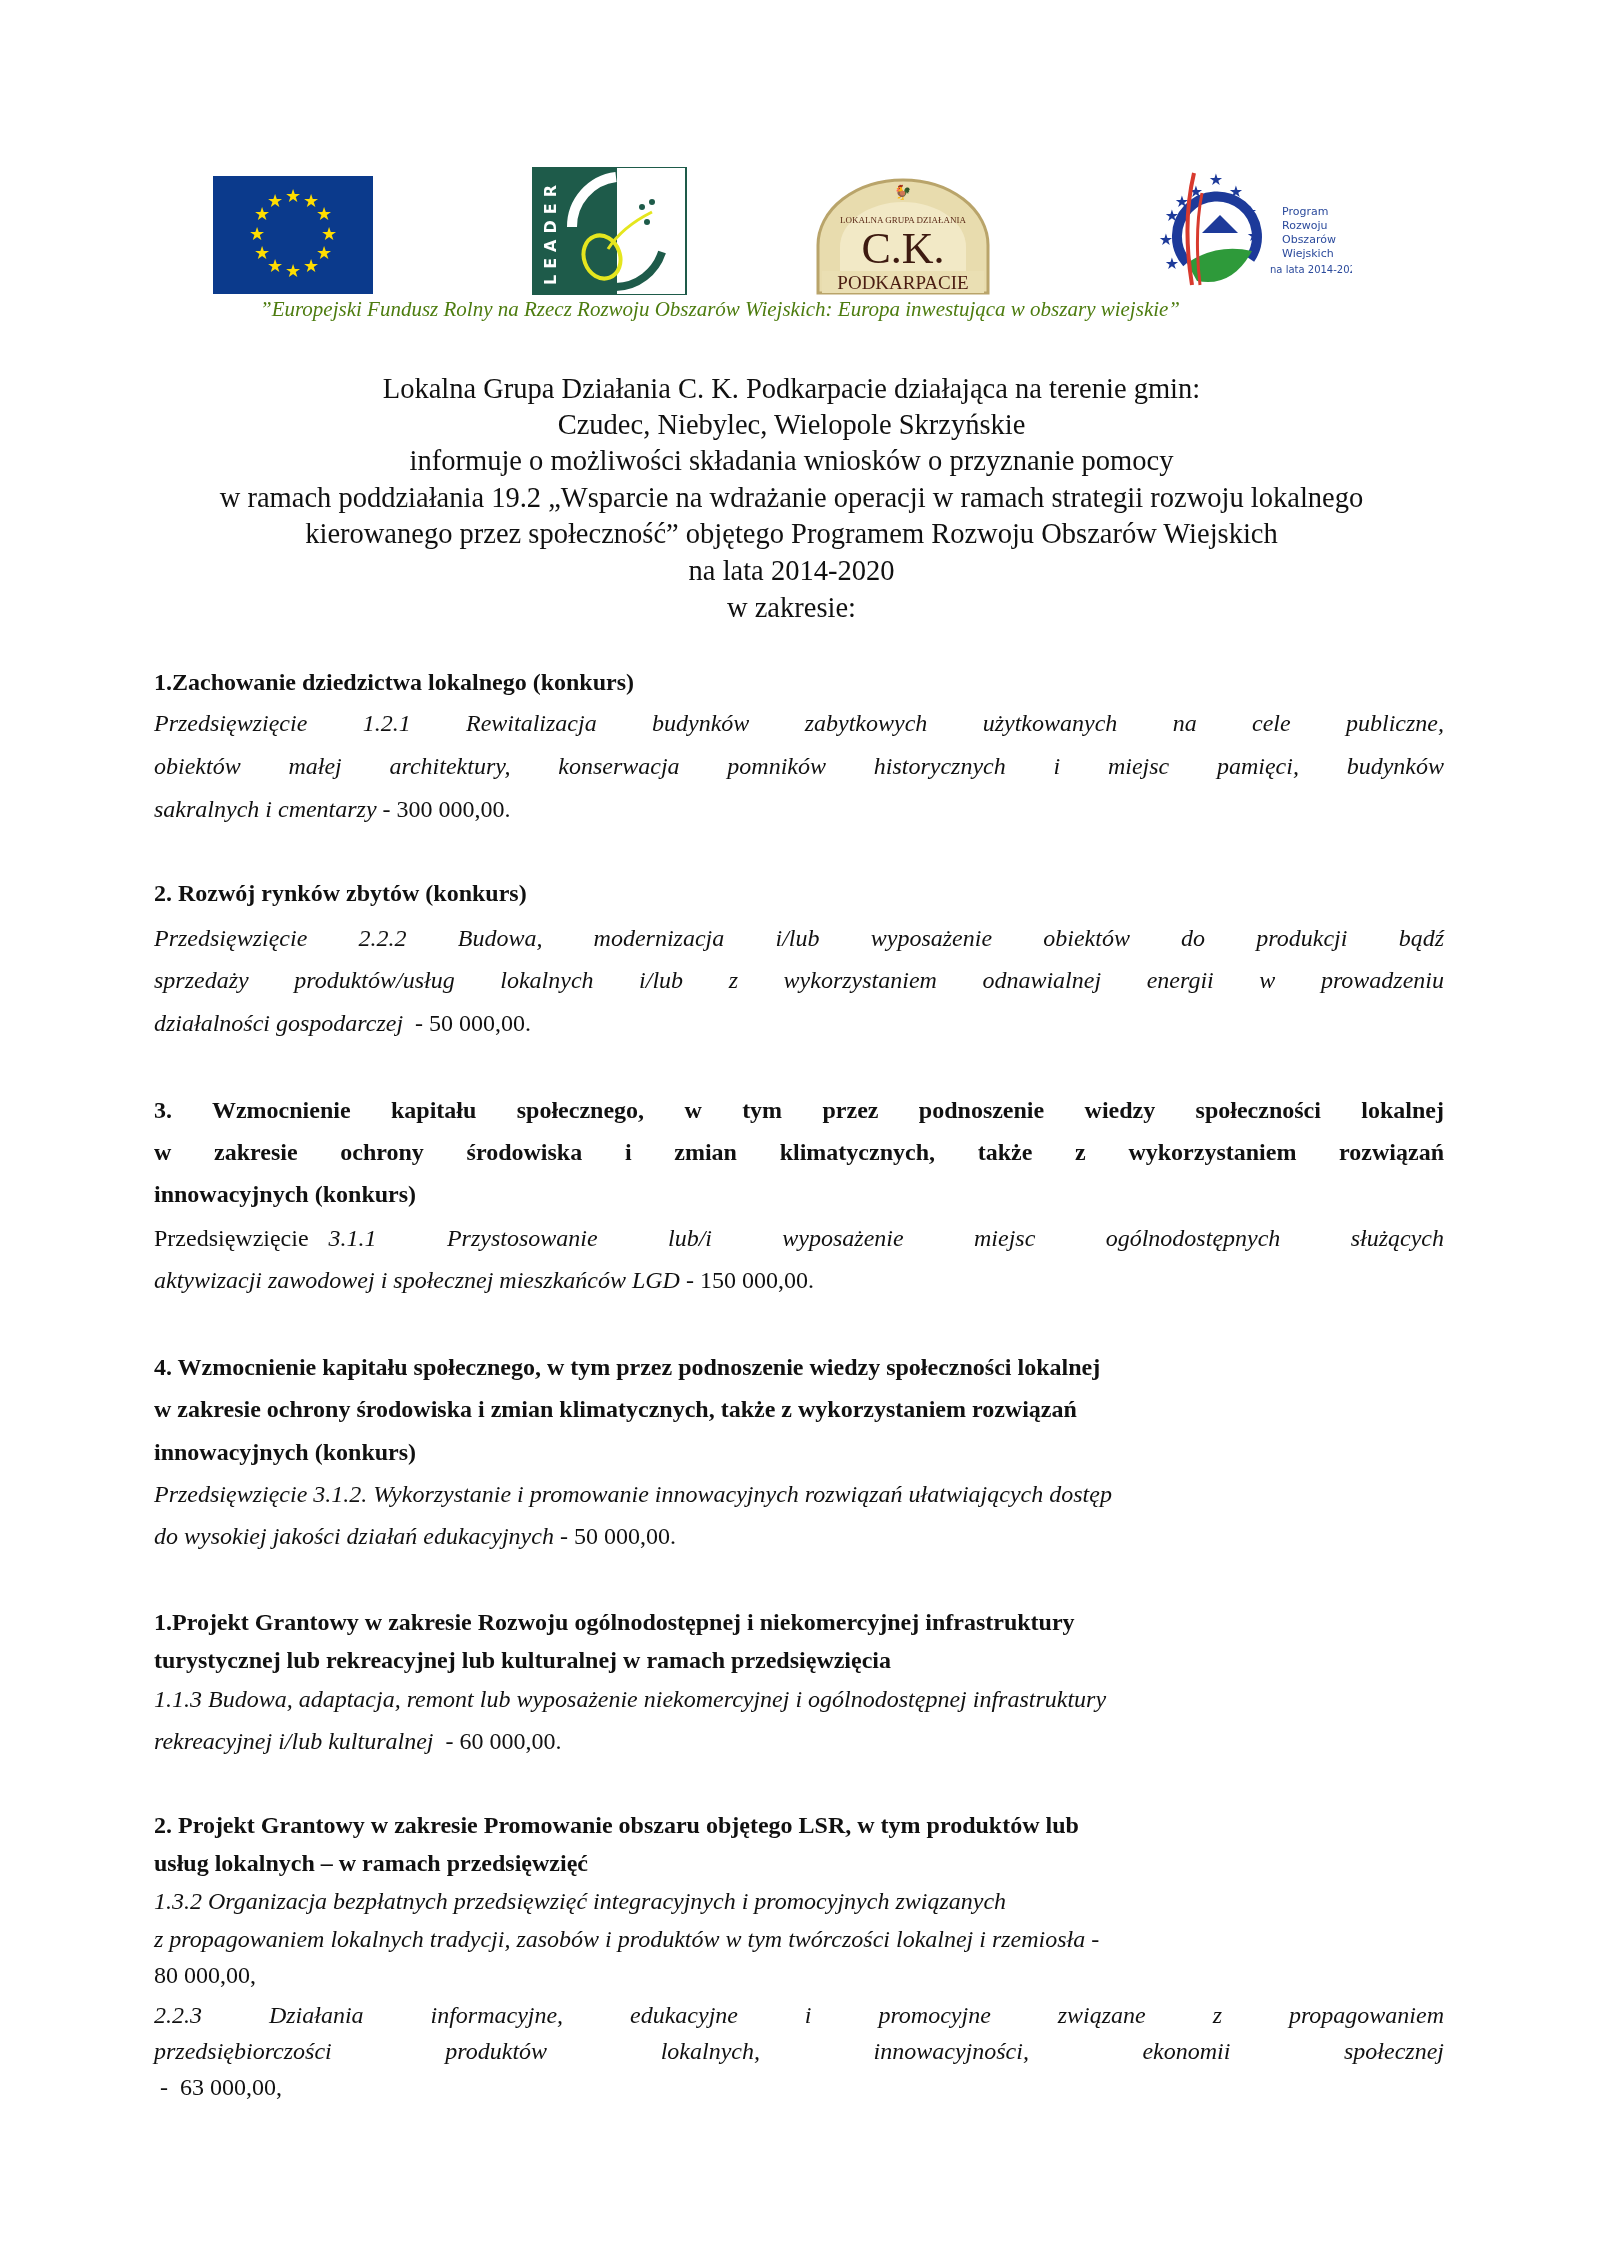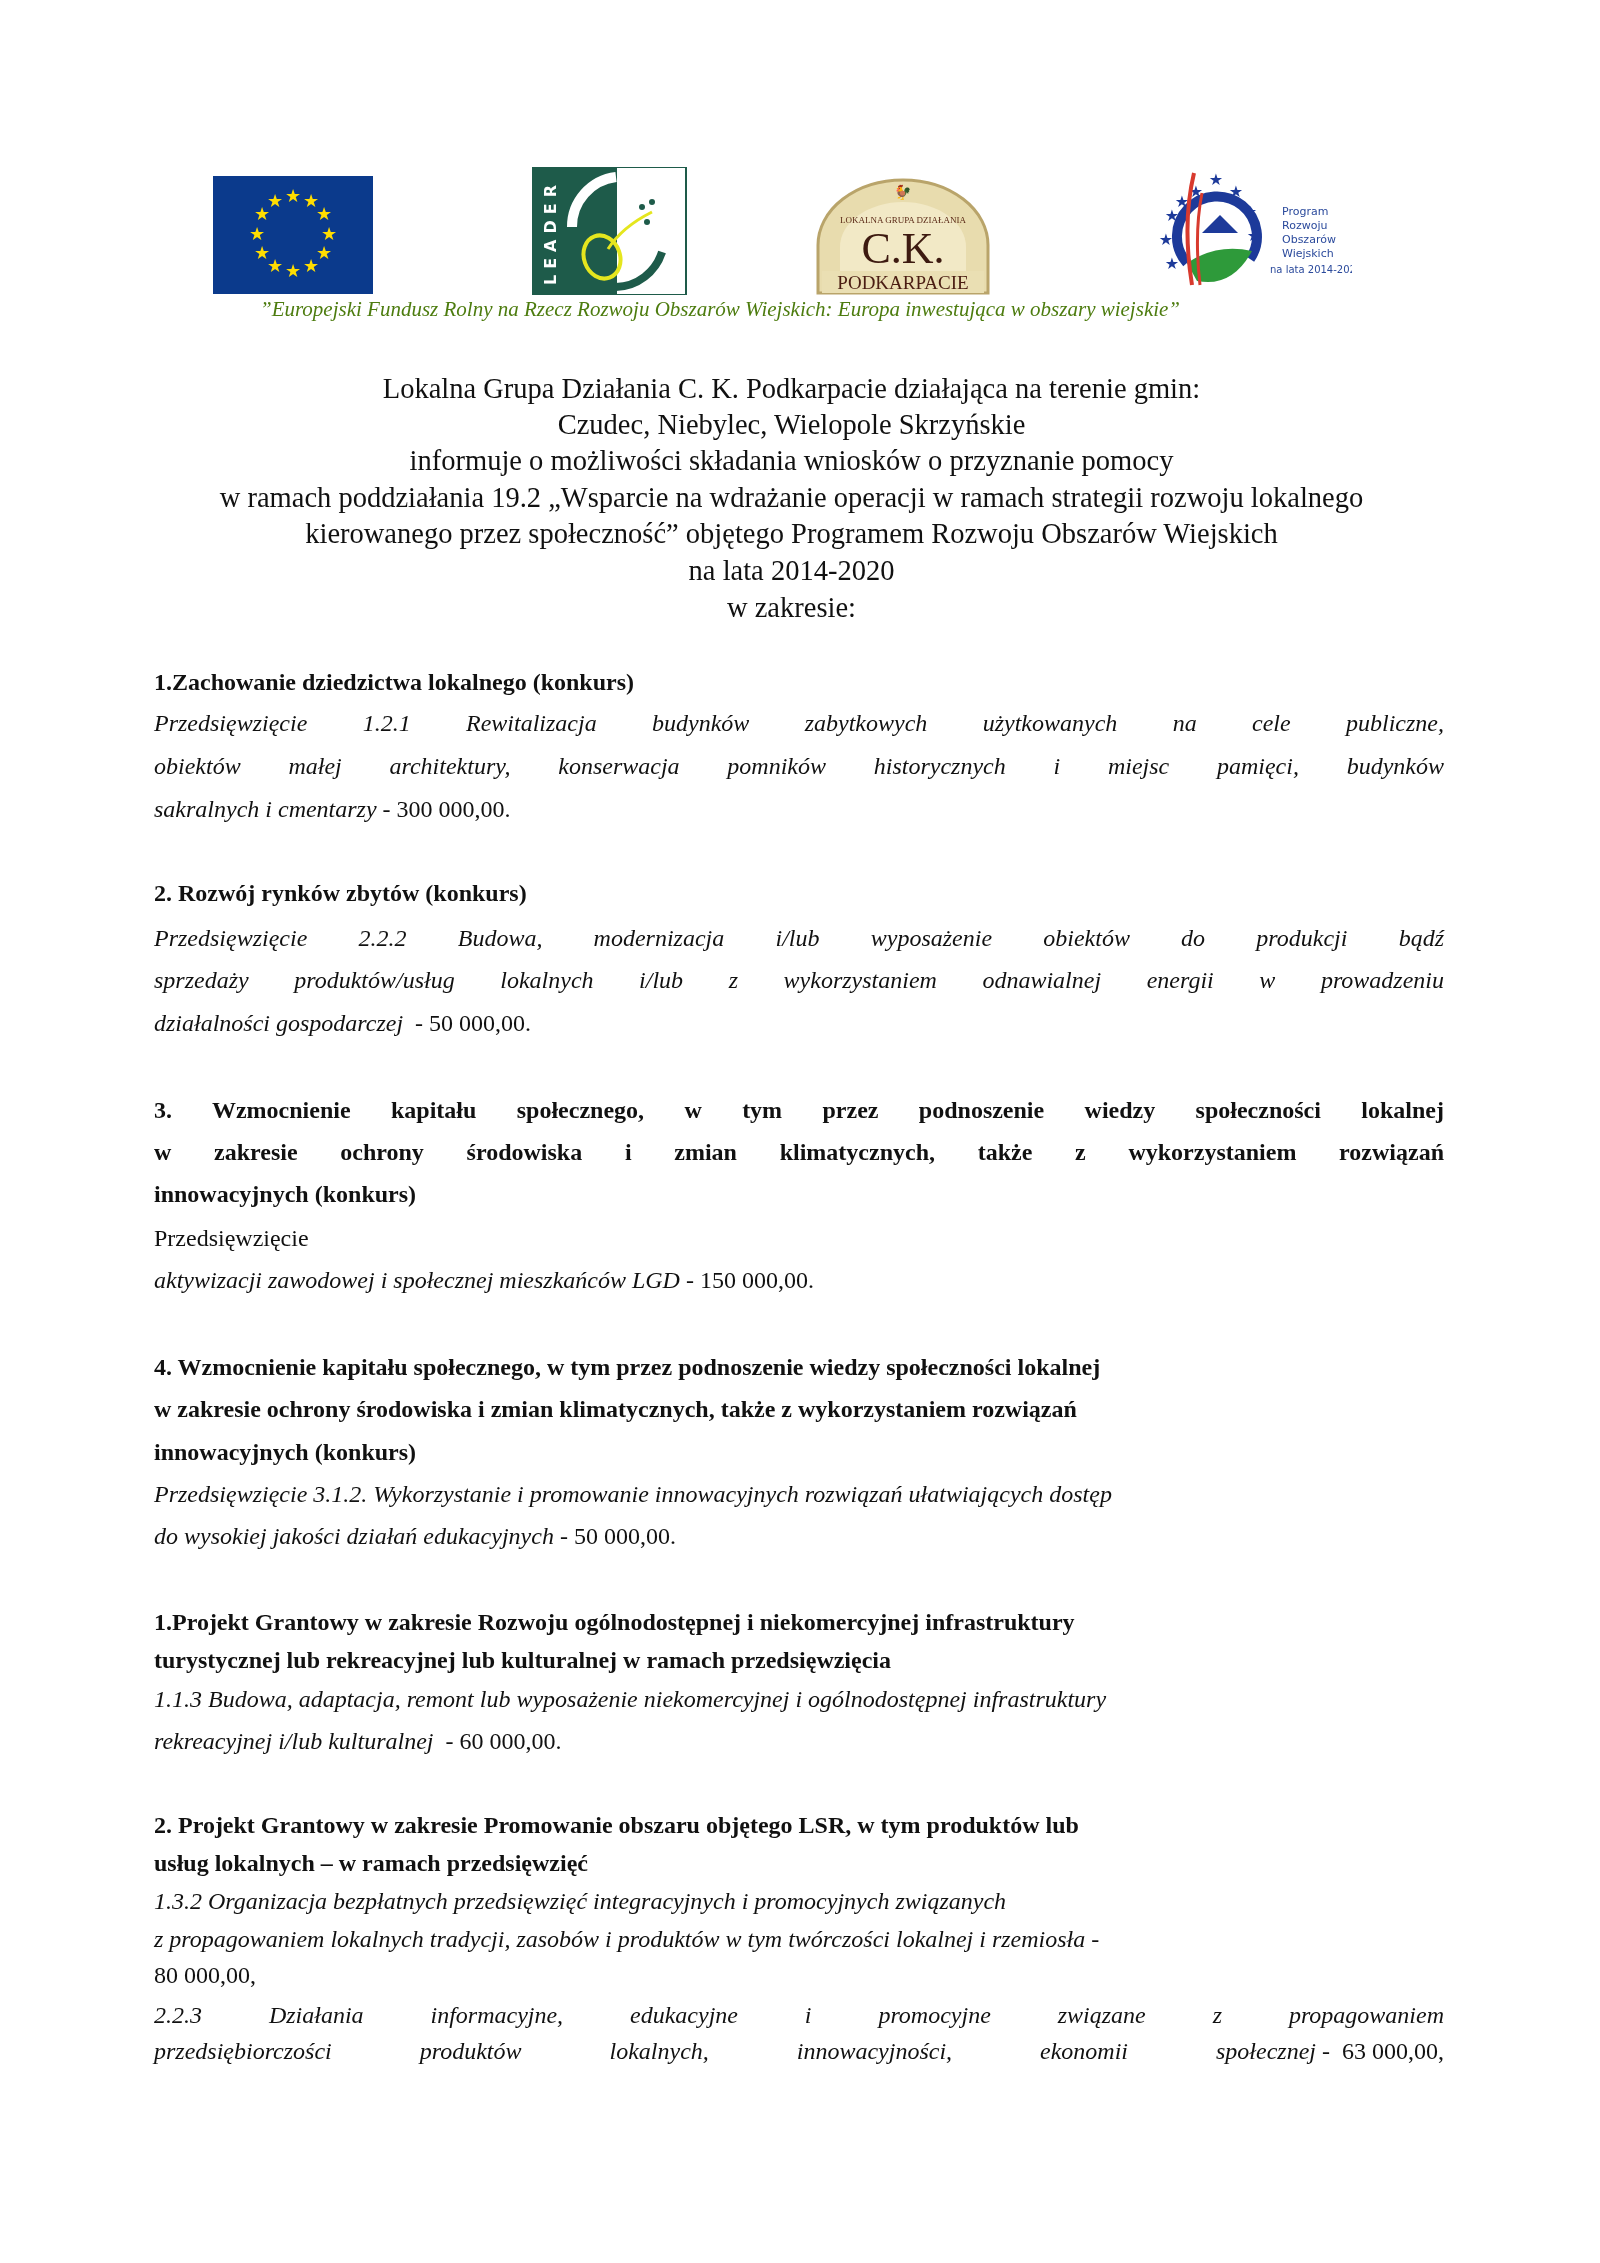--- a/index.html
+++ b/index.html
@@ -116,20 +116,21 @@
   <div class="ln i j" style="top:962px">sprzedaży produktów/usług lokalnych i/lub z wykorzystaniem odnawialnej energii w prowadzeniu</div>
   <div class="ln" style="top:1005px"><span class="i">działalności gospodarczej</span><span style="white-space:pre">  - 50 000,00.</span></div>
 </div>
 
 <div>
   <div class="ln b j" style="top:1092px">3. Wzmocnienie kapitału społecznego,  w tym przez podnoszenie wiedzy społeczności lokalnej</div>
   <div class="ln b j" style="top:1134px">w zakresie ochrony środowiska i zmian klimatycznych, także z wykorzystaniem rozwiązań</div>
   <div class="ln b" style="top:1176px">innowacyjnych (konkurs)</div>
   <div class="ln j" style="top:1220px; display:flex; justify-content:space-between;">
     <span style="white-space:pre; margin-right:14px;">Przedsięwzięcie </span>
+    <span class="i j" style="flex:1;">3.1.1  Przystosowanie lub/i wyposażenie miejsc ogólnodostępnych służących</span>
   </div>
   <div class="ln" style="top:1262px"><span class="i">aktywizacji zawodowej i społecznej mieszkańców LGD</span><span style="white-space:pre"> - 150 000,00.</span></div>
 </div>
 
 <div>
   <div class="ln b" style="top:1349px">4. Wzmocnienie kapitału społecznego,  w tym przez podnoszenie wiedzy społeczności lokalnej</div>
   <div class="ln b" style="top:1391px">w zakresie ochrony środowiska i zmian klimatycznych, także z wykorzystaniem rozwiązań</div>
   <div class="ln b" style="top:1434px">innowacyjnych (konkurs)</div>
   <div class="ln i" style="top:1476px">Przedsięwzięcie 3.1.2. Wykorzystanie i promowanie innowacyjnych rozwiązań ułatwiających dostęp</div>
   <div class="ln" style="top:1518px"><span class="i">do wysokiej jakości działań edukacyjnych</span><span style="white-space:pre"> - 50 000,00.</span></div>
@@ -142,17 +143,17 @@
   <div class="ln" style="top:1723px"><span class="i">rekreacyjnej i/lub kulturalnej</span><span style="white-space:pre">  - 60 000,00.</span></div>
 </div>
 
 <div>
   <div class="ln b" style="top:1807px">2. Projekt Grantowy w zakresie  Promowanie obszaru objętego LSR,   w tym produktów lub</div>
   <div class="ln b" style="top:1845px">usług lokalnych – w ramach przedsięwzięć</div>
   <div class="ln i" style="top:1883px">1.3.2 Organizacja bezpłatnych przedsięwzięć integracyjnych i promocyjnych związanych</div>
   <div class="ln i" style="top:1921px">z propagowaniem lokalnych tradycji, zasobów i produktów w tym twórczości lokalnej i rzemiosła -</div>
   <div class="ln" style="top:1957px">80 000,00,</div>
   <div class="ln i j" style="top:1997px">2.2.3 Działania informacyjne, edukacyjne i promocyjne związane z propagowaniem</div>
-  <div class="ln" style="top:2033px; display:flex; justify-content:space-between;">
+  <div class="ln" style="top:2033px; display:flex; justify-content:space-between;flex-direction:column;">
     <span class="i j" style="flex:1; word-spacing:0;">przedsiębiorczości produktów lokalnych, innowacyjności, ekonomii społecznej</span>
     <span style="white-space:pre; "> -  63 000,00,</span>
   </div>
 </div>
 
 </body></html>

